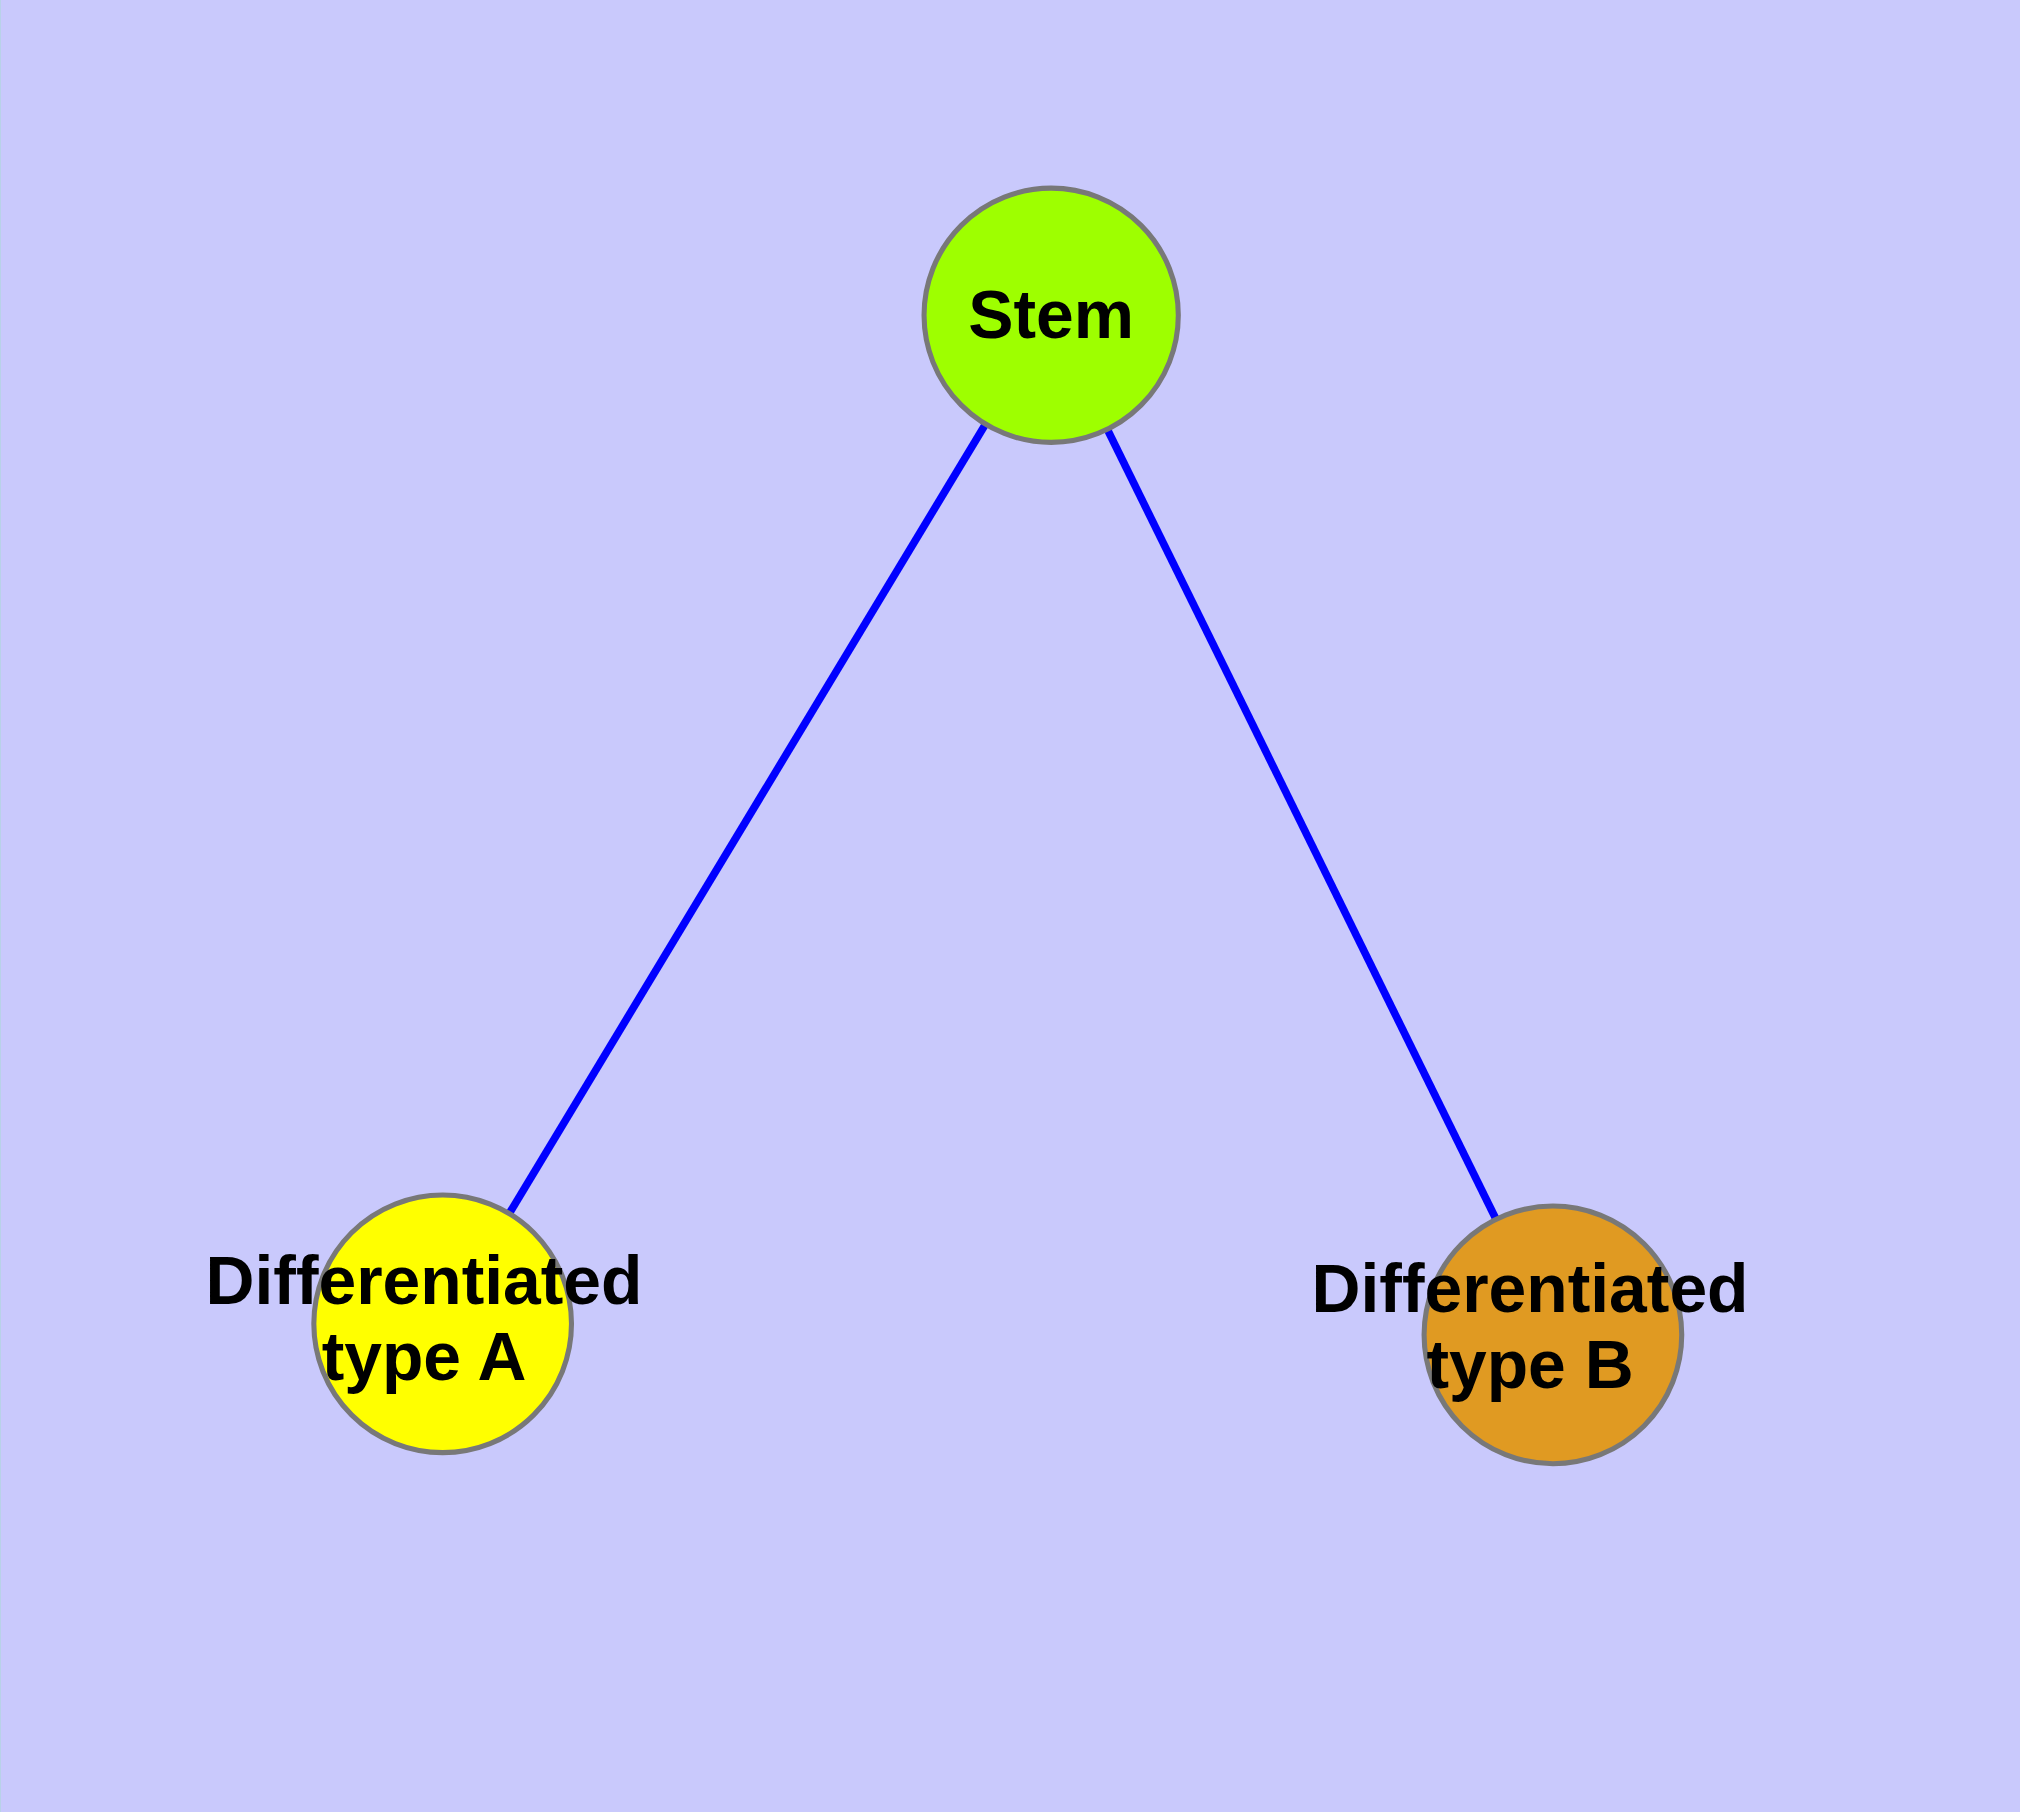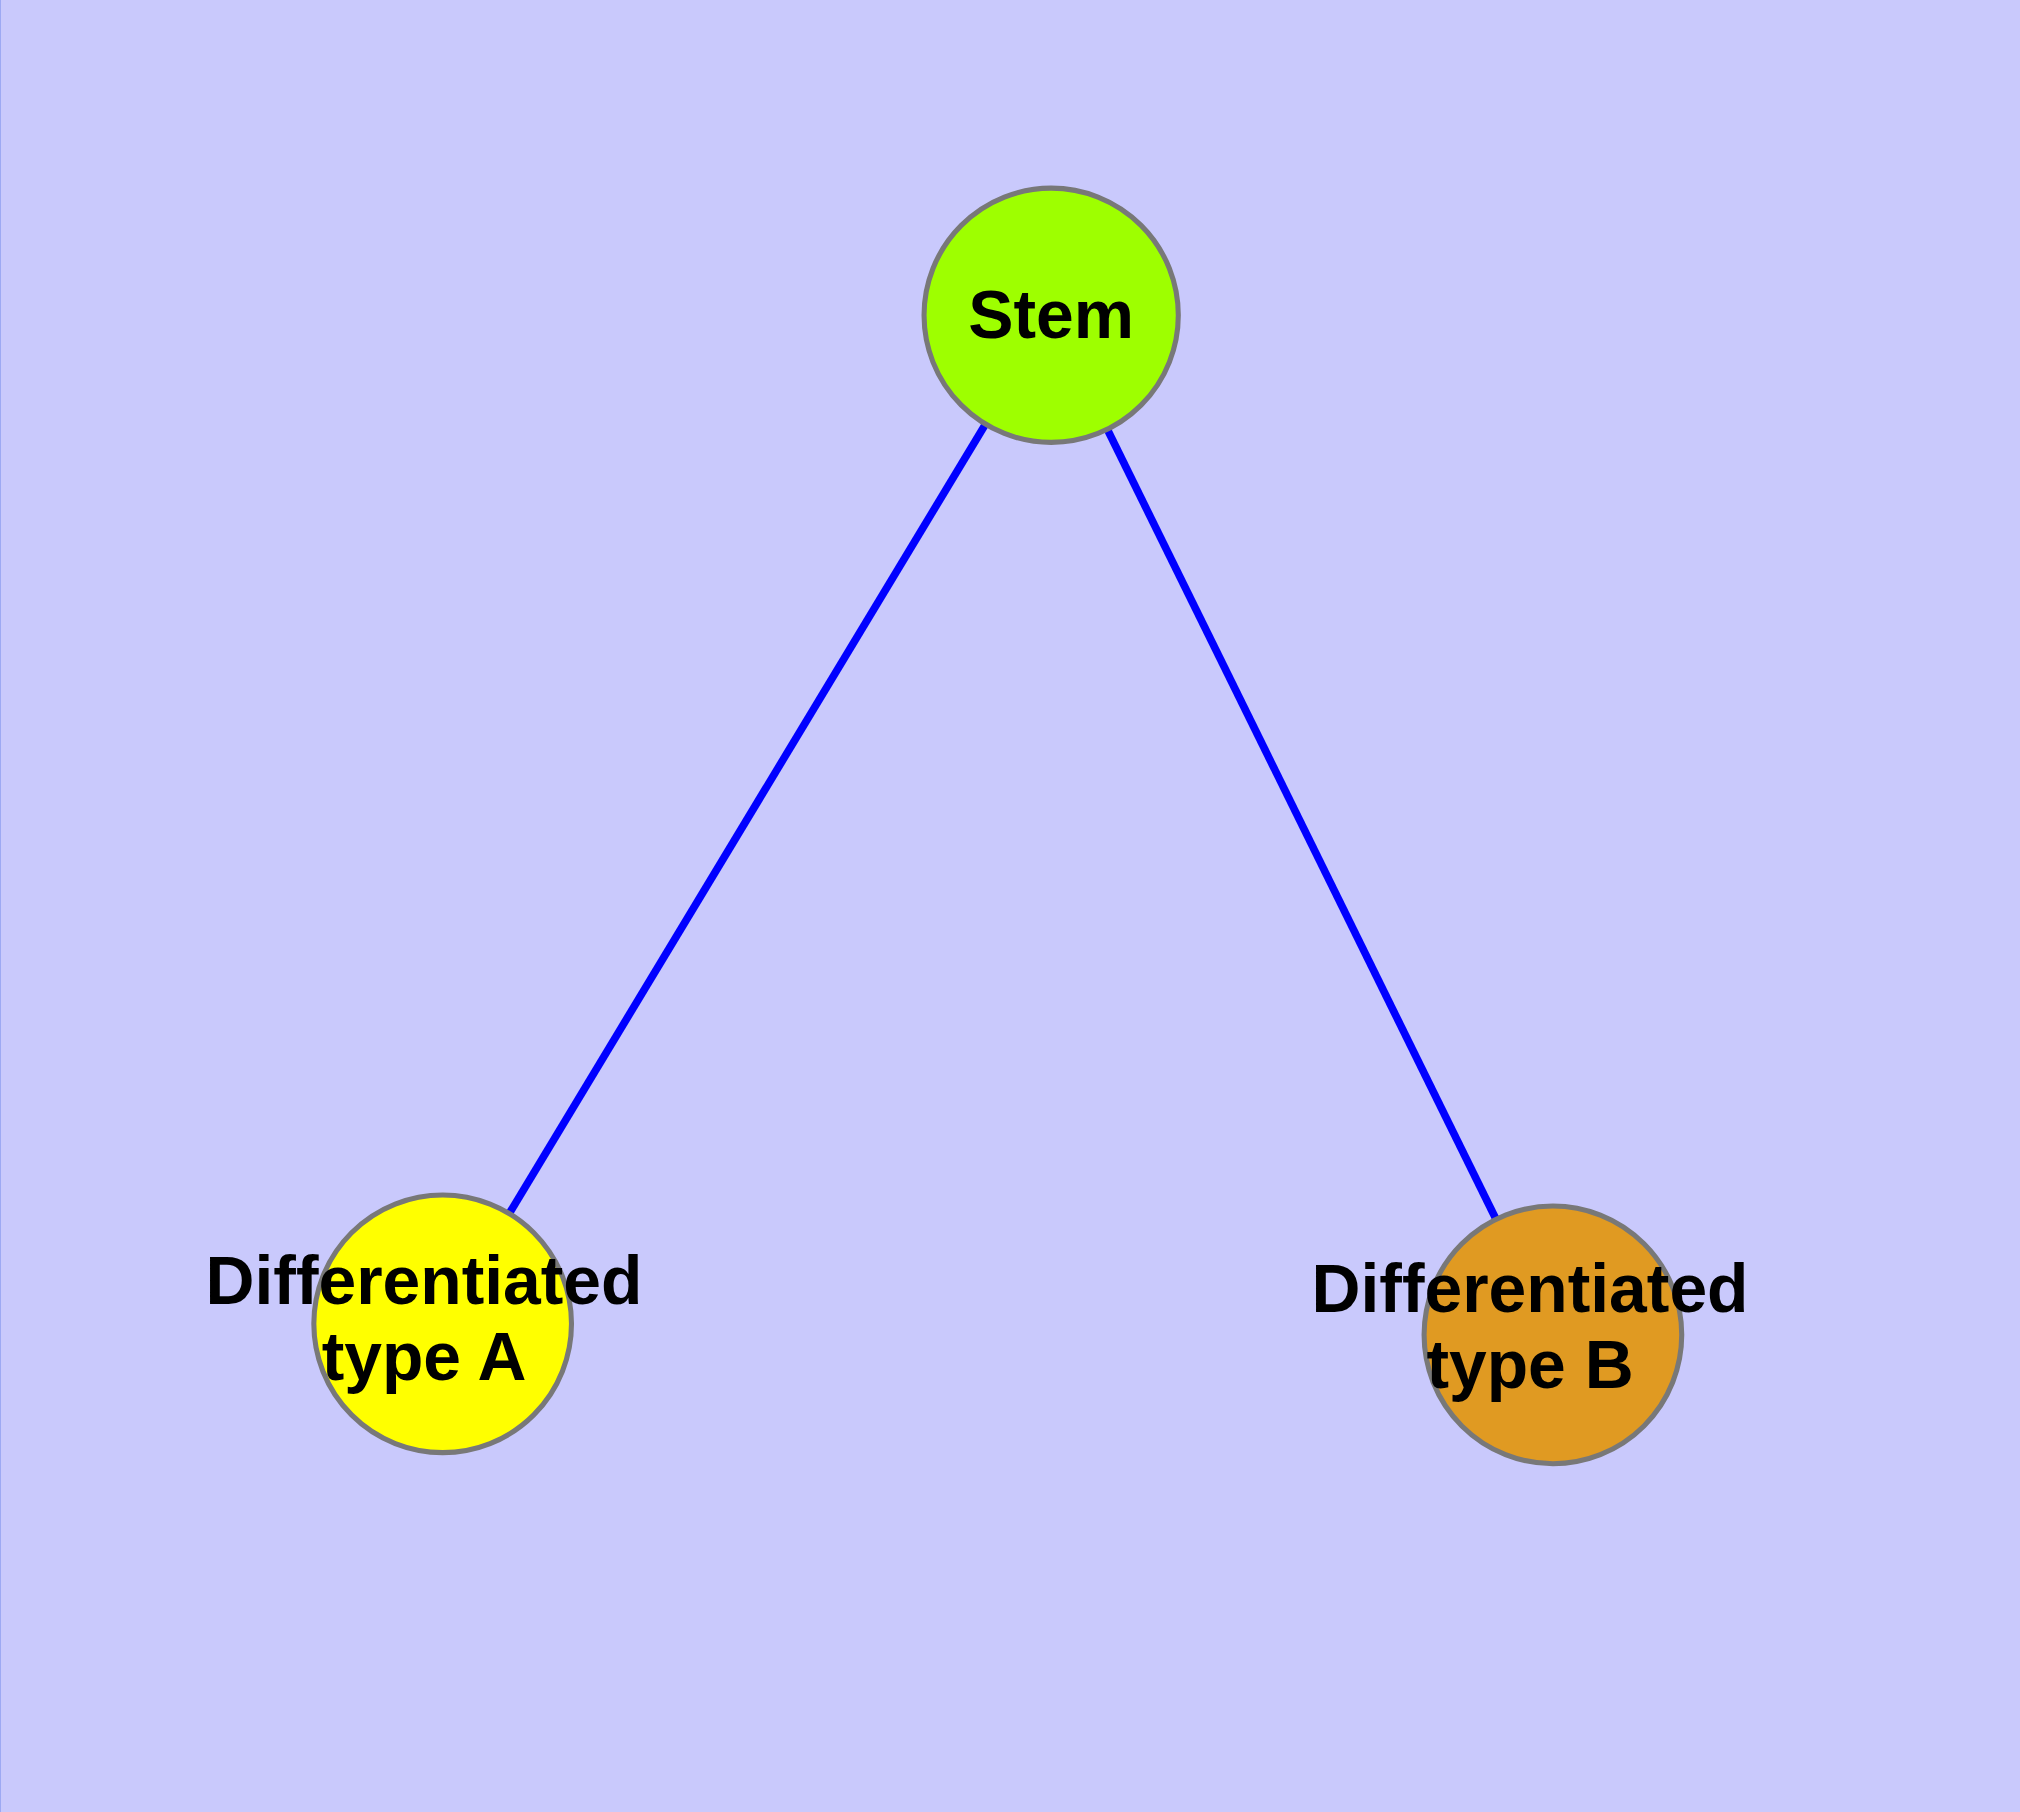--- a/index.html
+++ b/index.html
@@ -32,21 +32,21 @@
     font-weight: bold;
     fill: #000000;
     text-anchor: middle;
     dominant-baseline: middle;
     paint-order: normal;
   }
 </style>
 </head>
 <body>
 
-<div id="graph-canvas" style="width: 1702px; height: 1812px; background: #1d4ed8;">
+<div id="graph-canvas" style="width: 1702px; height: 1812px; background: #86efac;">
 
   <svg id="graph-svg" viewBox="0 0 2384 2138" xmlns="http://www.w3.org/2000/svg" style="width: 2021px; height: 1812px;">
 
     <rect id="bg-rect" x="0" y="0" width="2384" height="2138" fill="#c9c9fc"></rect>
 
     <g id="edge-layer">
       <line id="edge-stem-to-a" x1="1164.5748810703003" y1="497.00820546844375" x2="598.4583397369558" y2="1435.2793533607555" stroke="#0000ff" stroke-width="9" stroke-linecap="butt"></line>
       <line id="edge-stem-to-b" x1="1304.4642916214902" y1="502.9975385483997" x2="1766.6526358905442" y2="1442.2079746221702" stroke="#0000ff" stroke-width="9" stroke-linecap="butt"></line>
     </g>
 

